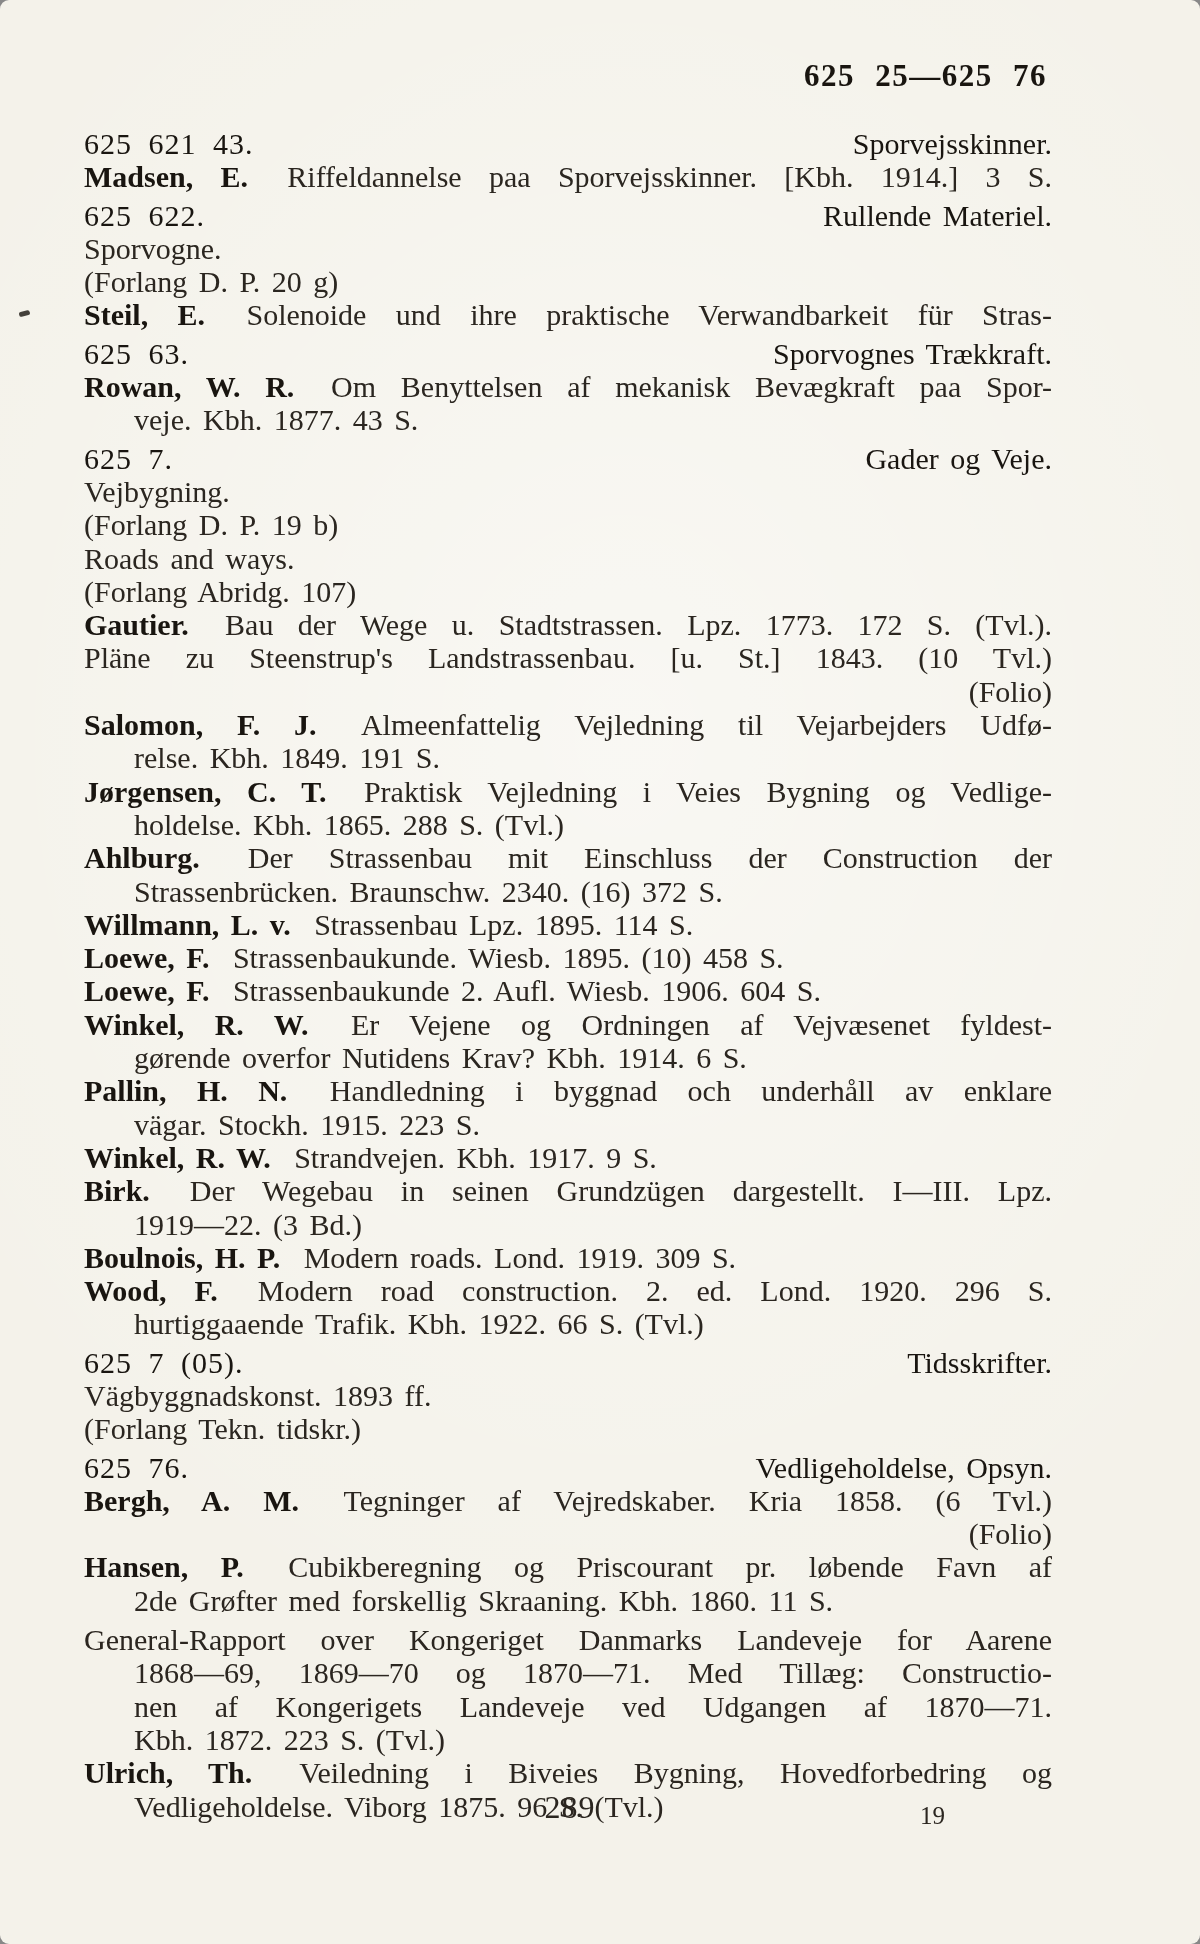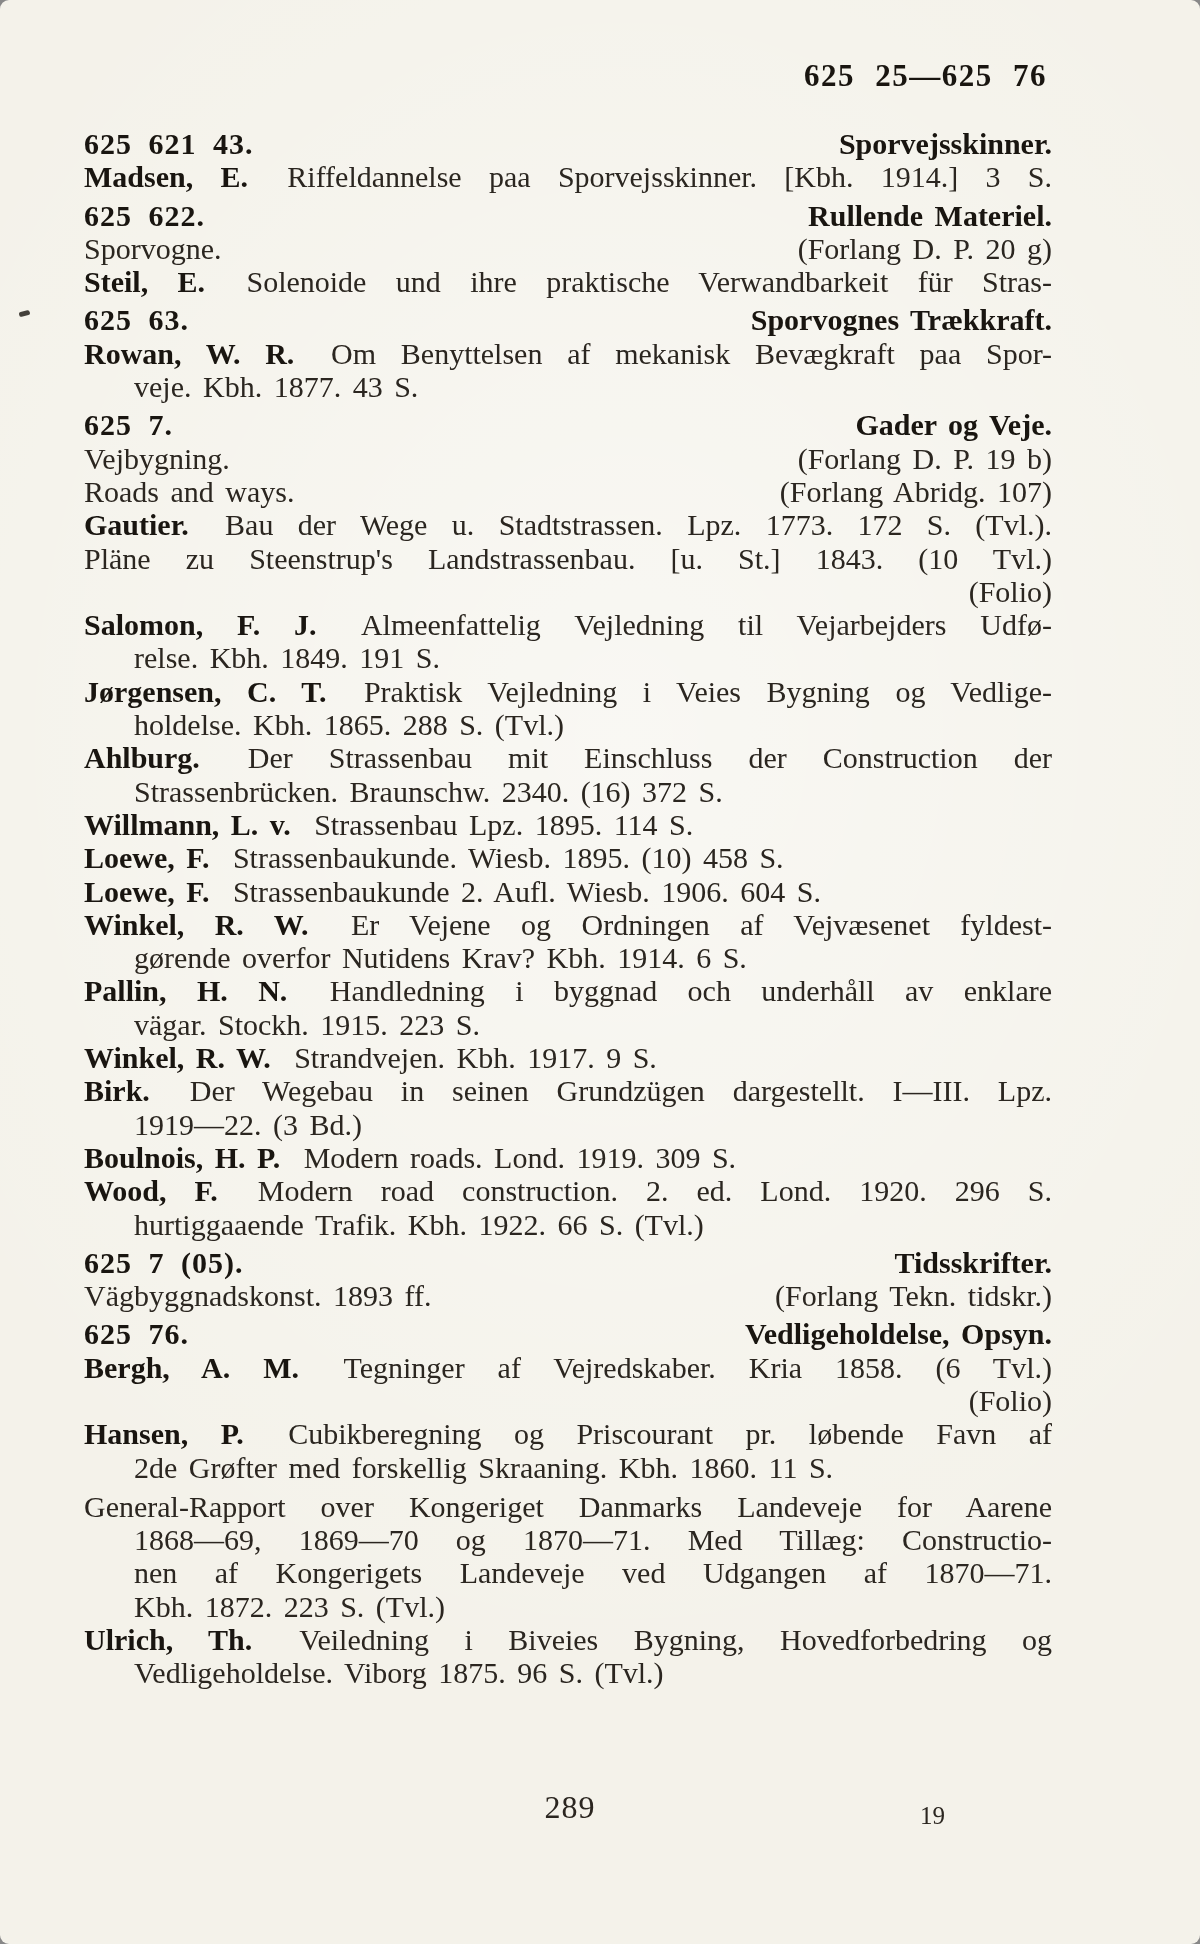--- a/index.html
+++ b/index.html
@@ -47,27 +47,27 @@
     font-size:30px;
     word-spacing:4px;
   }
   .line{
     line-height:33.3px;
     min-height:33.3px;
     white-space:normal;
   }
   .class-line{
     display:flex;justify-content:space-between;
-    font-weight:700;color:var(--ink-bold);
+    font-weight:400;color:var(--ink-bold);
     margin-top:5px;
     align-items:center;
   }
   .body-block .line:first-child{margin-top:0;}
   .class-line .cn{letter-spacing:1px;word-spacing:8px;}
-  .kv{display:flex;justify-content:space-between;}
+  .kv{display:flex;justify-content:space-between;flex-direction:column;}
   .right-line{text-align:right;}
   .body-line.justify{text-align:justify;text-align-last:justify;}
   .indent{padding-left:50px;}
   .gap{margin-top:6px;}
   .lead{font-weight:700;color:var(--ink-bold);margin-right:12px;}
   .folio{
     position:absolute;
     left:505px;top:1789px;width:130px;
     text-align:center;
     font-size:32px;letter-spacing:1px;

